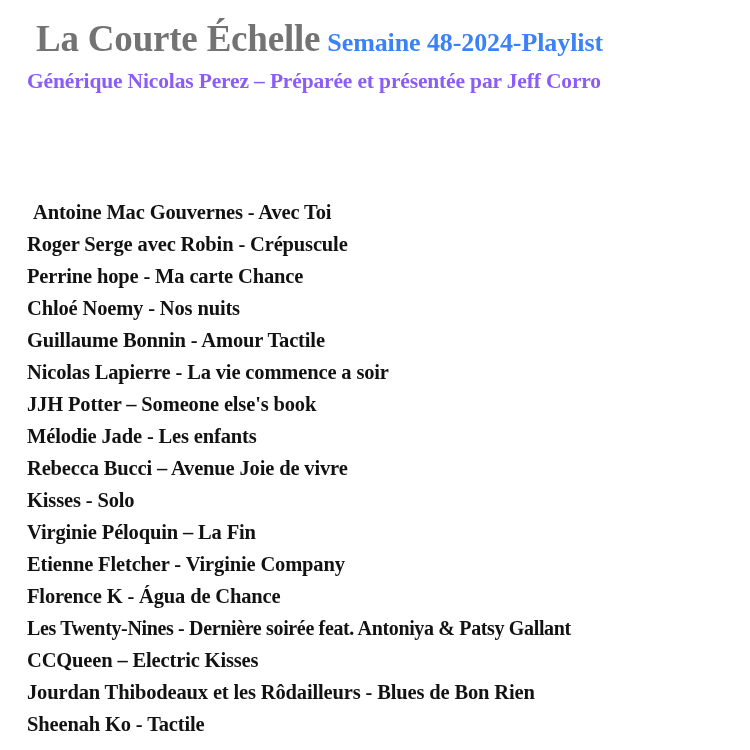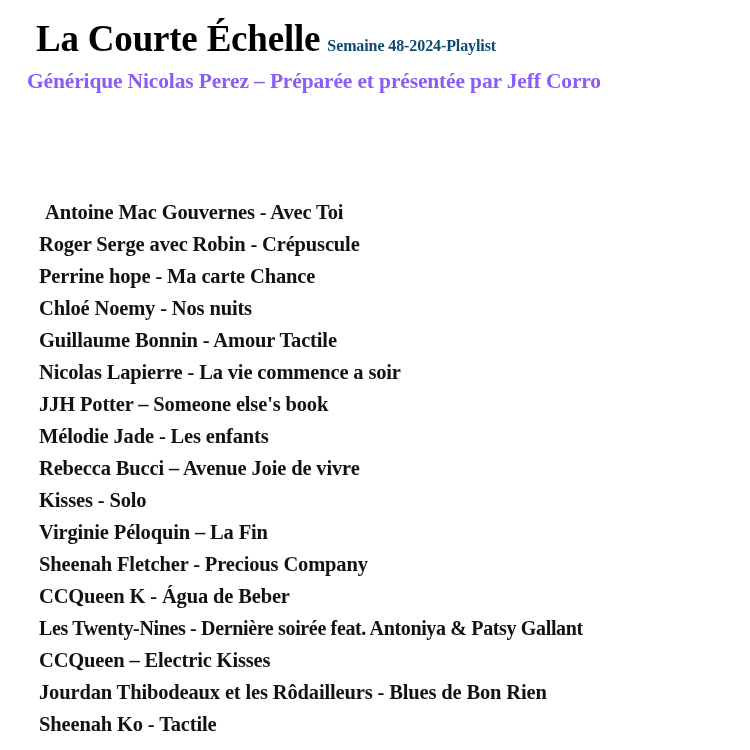--- a/index.html
+++ b/index.html
@@ -34,49 +34,49 @@
   .title-line {
     padding-left: 36px;
     padding-top: 20px;
     white-space: nowrap;
     line-height: 1.0;
   }
 
   .main-title {
     font-size: 37px;
     font-weight: bold;
-    color: #000000;
+    color: #737373;
     letter-spacing: -0.2px;
     vertical-align: baseline;
   }
 
   .sub-title {
-    font-size: 16px;
+    font-size: 26px;
     font-weight: bold;
-    color: #0c4a6e;
+    color: #3b82f6;
     vertical-align: baseline;
     margin-left: 7px;
     letter-spacing: -0.1px;
   }
 
   .byline {
     padding-left: 27px;
     padding-top: 14px;
     font-size: 21.5px;
     font-weight: bold;
     color: #8b5cf6;
     white-space: nowrap;
     letter-spacing: -0.15px;
     line-height: 1.0;
   }
 
   
   .playlist {
     position: absolute;
-    left: 12px;
+    left: 0;
     top: 196px;
     width: 697px;
   }
 
   .track-row {
     padding-left: 27px;
     height: 32px;
     line-height: 32px;
     font-size: 20.5px;
     font-weight: bold;
@@ -111,21 +111,21 @@
     <div class="track-row">Roger Serge avec Robin - Crépuscule</div>
     <div class="track-row">Perrine hope - Ma carte Chance</div>
     <div class="track-row">Chloé Noemy - Nos nuits</div>
     <div class="track-row">Guillaume Bonnin - Amour Tactile</div>
     <div class="track-row">Nicolas Lapierre - La vie commence a soir</div>
     <div class="track-row">JJH Potter – Someone else's book</div>
     <div class="track-row">Mélodie Jade - Les enfants</div>
     <div class="track-row">Rebecca Bucci – Avenue Joie de vivre</div>
     <div class="track-row">Kisses - Solo</div>
     <div class="track-row">Virginie Péloquin – La Fin</div>
-    <div class="track-row">Sheenah Fletcher - Precious Company</div>
-    <div class="track-row">CCQueen K - Água de Beber</div>
+    <div class="track-row">Etienne Fletcher - Virginie Company</div>
+    <div class="track-row">Florence K - Água de Chance</div>
     <div class="track-row condensed">Les Twenty-Nines - Dernière soirée feat. Antoniya &amp; Patsy Gallant</div>
     <div class="track-row">CCQueen – Electric Kisses</div>
     <div class="track-row">Jourdan Thibodeaux et les Rôdailleurs - Blues de Bon Rien</div>
     <div class="track-row">Sheenah Ko - Tactile</div>
   </div>
 
 </div>
 
 </body></html>

